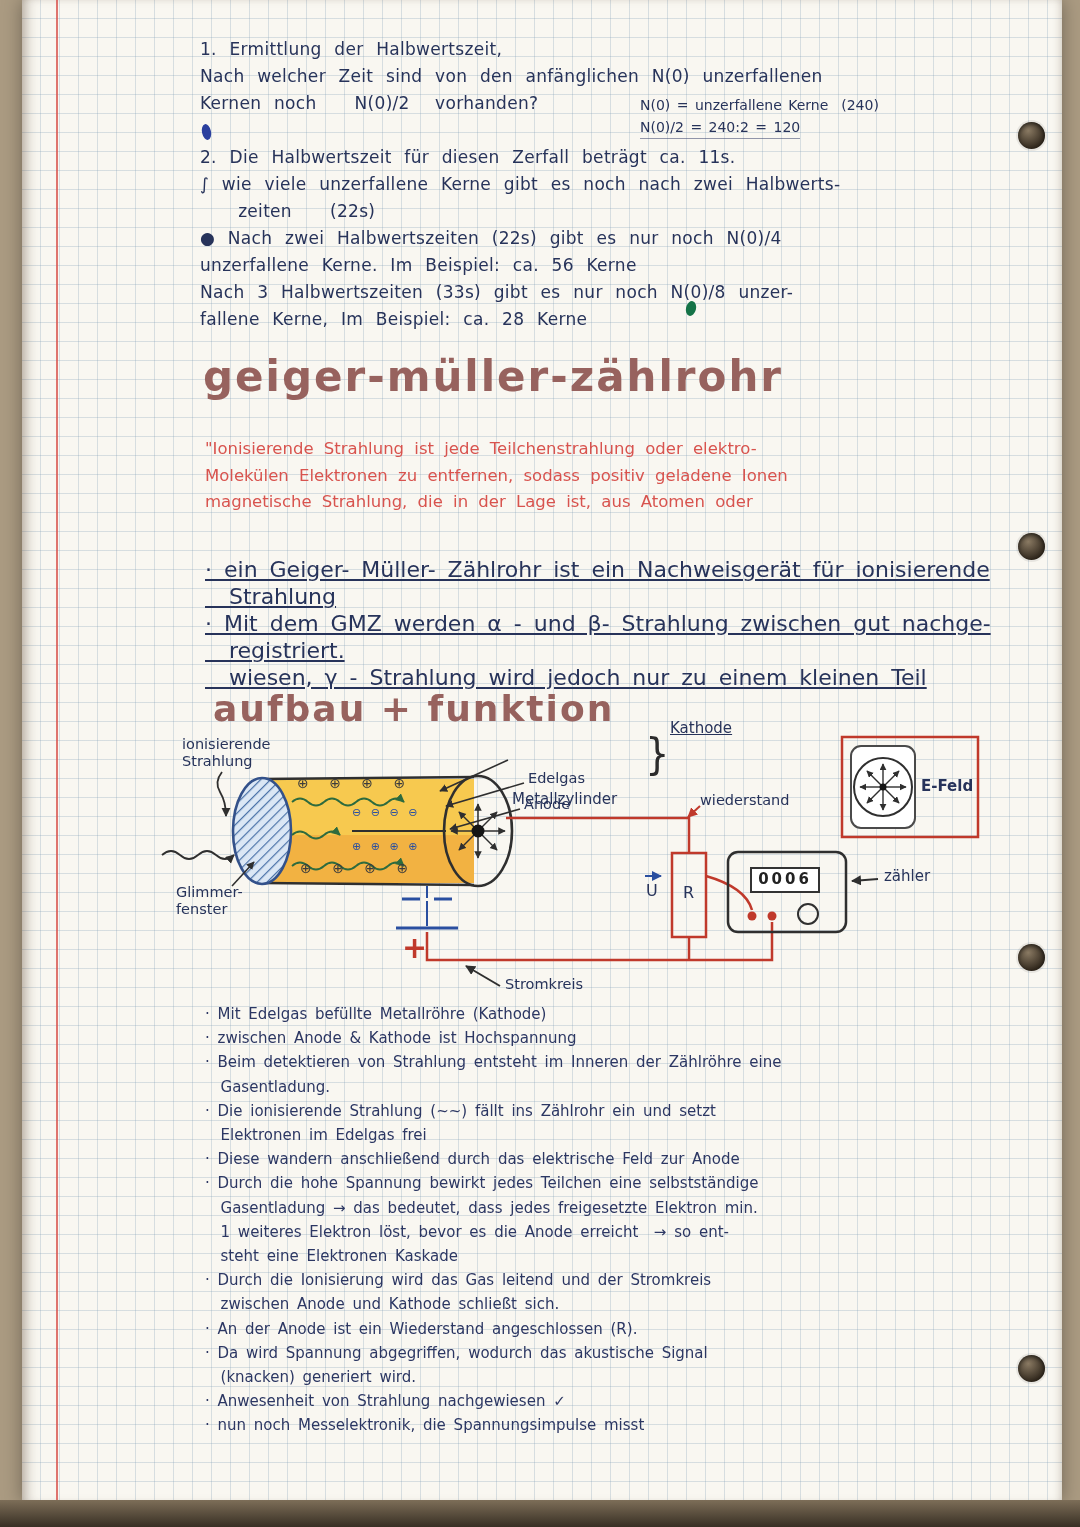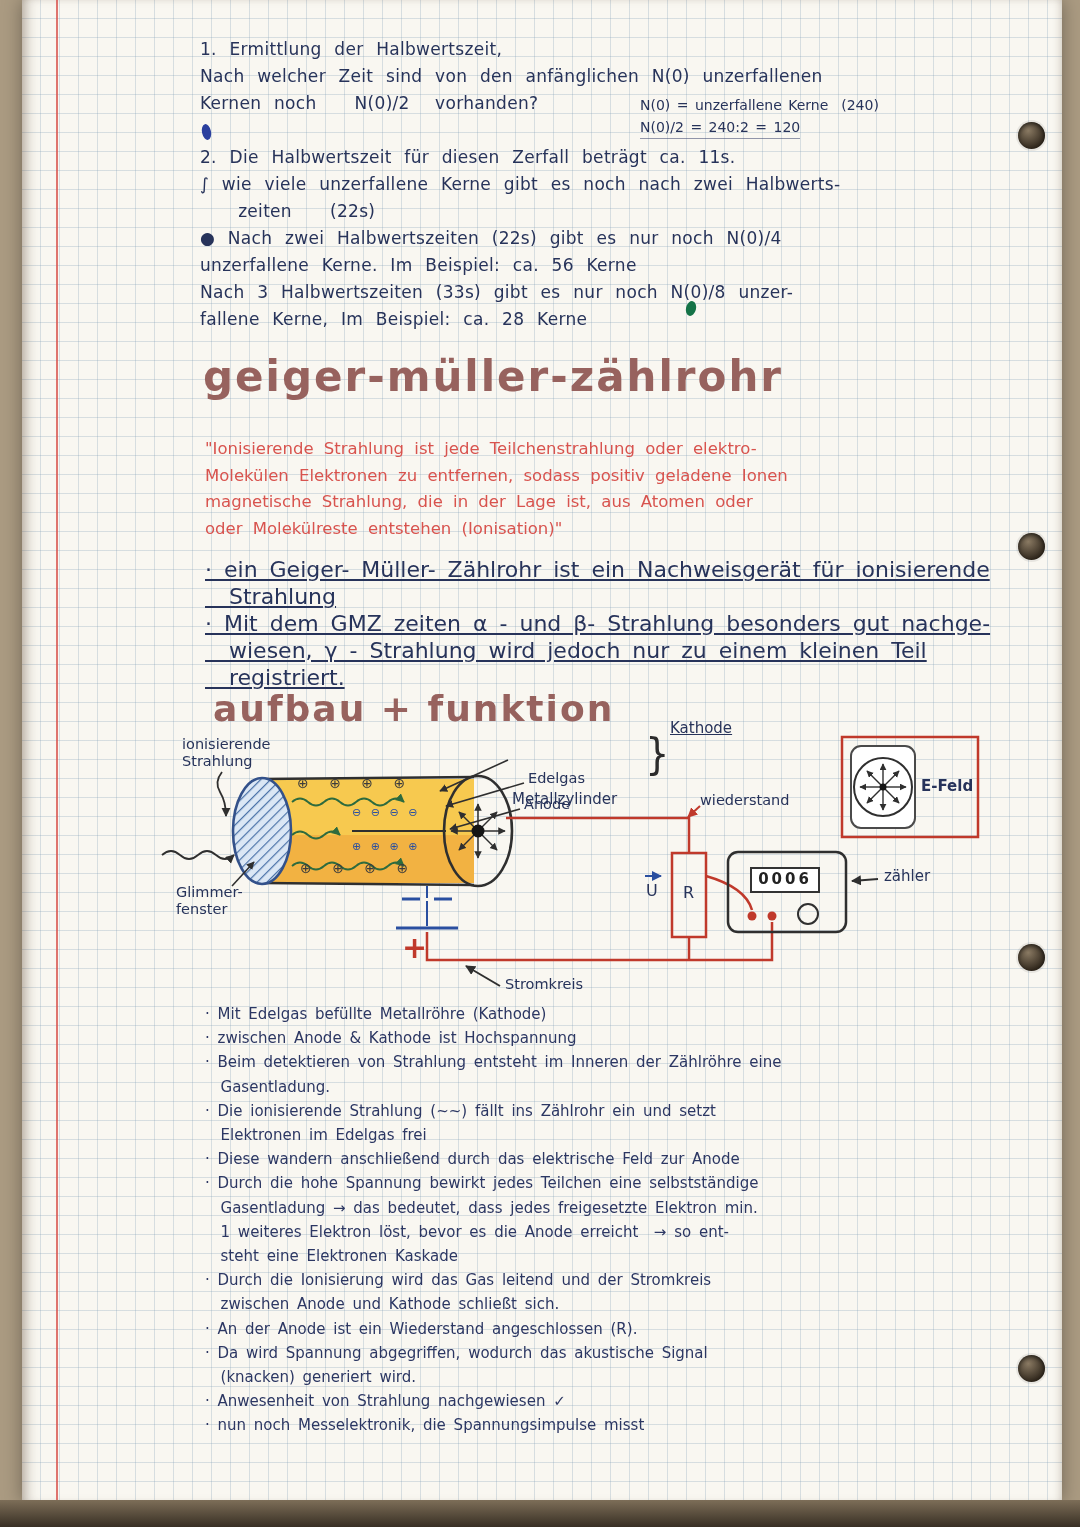--- a/index.html
+++ b/index.html
@@ -64,23 +64,23 @@
 <div class="paper-bg"></div>
 <div class="margin-line"></div>
 
 <div class="txt top-notes"><div class="line">1. Ermittlung der Halbwertszeit,</div><div class="line">Nach welcher Zeit sind von den anfänglichen N(0) unzerfallenen</div><div class="line">Kernen noch   N(0)/2  vorhanden?</div><div class="line"></div><div class="line">2. Die Halbwertszeit für diesen Zerfall beträgt ca. 11s.</div><div class="line">∫ wie viele unzerfallene Kerne gibt es noch nach zwei Halbwerts-</div><div class="line">   zeiten   (22s)</div><div class="line">● Nach zwei Halbwertszeiten (22s) gibt es nur noch N(0)/4</div><div class="line">unzerfallene Kerne. Im Beispiel: ca. 56 Kerne</div><div class="line">Nach 3 Halbwertszeiten (33s) gibt es nur noch N(0)/8 unzer-</div><div class="line">fallene Kerne, Im Beispiel: ca. 28 Kerne</div></div>
 <div class="txt side-notes"><div class="line">N(0) = unzerfallene Kerne  (240)</div><div class="line">N(0)/2 = 240:2 = 120</div></div>
 <div class="ink-dot dot-blue"></div>
 <div class="ink-dot dot-green"></div>
 
 <div class="heading h1">geiger-müller-zählrohr</div>
 
-<div class="txt quote"><div class="line">"Ionisierende Strahlung ist jede Teilchenstrahlung oder elektro-</div><div class="line">Molekülen Elektronen zu entfernen, sodass positiv geladene Ionen</div><div class="line">magnetische Strahlung, die in der Lage ist, aus Atomen oder</div><div class="line">oder Molekülreste entstehen (Ionisation)"</div></div>
-
-<div class="txt gmz"><div class="line">· ein Geiger- Müller- Zählrohr ist ein Nachweisgerät für ionisierende</div><div class="line">  Strahlung</div><div class="line">· Mit dem GMZ zeiten α - und β- Strahlung besonders gut nachge-</div><div class="line">  wiesen, γ - Strahlung wird jedoch nur zu einem kleinen Teil</div><div class="line">  registriert.</div></div>
+<div class="txt quote"><div class="line">"Ionisierende Strahlung ist jede Teilchenstrahlung oder elektro-</div><div class="line">Molekülen Elektronen zu entfernen, sodass positiv geladene Ionen</div><div class="line">magnetische Strahlung, die in der Lage ist, aus Atomen oder</div></div>
+
+<div class="txt gmz"><div class="line">· ein Geiger- Müller- Zählrohr ist ein Nachweisgerät für ionisierende</div><div class="line">  Strahlung</div><div class="line">· Mit dem GMZ werden α - und β- Strahlung zwischen gut nachge-</div><div class="line">  registriert.</div><div class="line">  wiesen, γ - Strahlung wird jedoch nur zu einem kleinen Teil</div></div>
 
 <div class="heading h2">aufbau + funktion</div>
 
 <svg class="diagram-svg" viewBox="130 718 900 292">
   <defs>
     <pattern id="hatch" width="7" height="7" patternUnits="userSpaceOnUse" patternTransform="rotate(45)">
       <rect width="7" height="7" fill="#dbe7f5"></rect>
       <line x1="0" y1="0" x2="0" y2="7" stroke="#4a72a8" stroke-width="2.4"></line>
     </pattern>
     <marker id="arrD" markerWidth="6" markerHeight="6" refX="4.5" refY="2.5" orient="auto">

